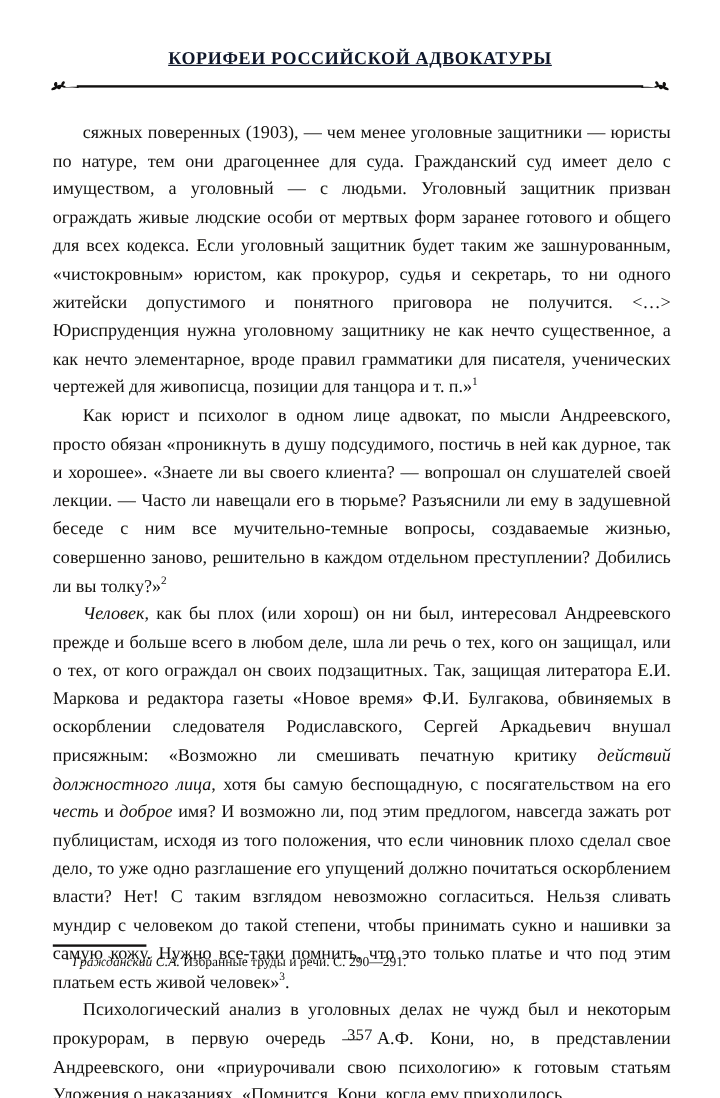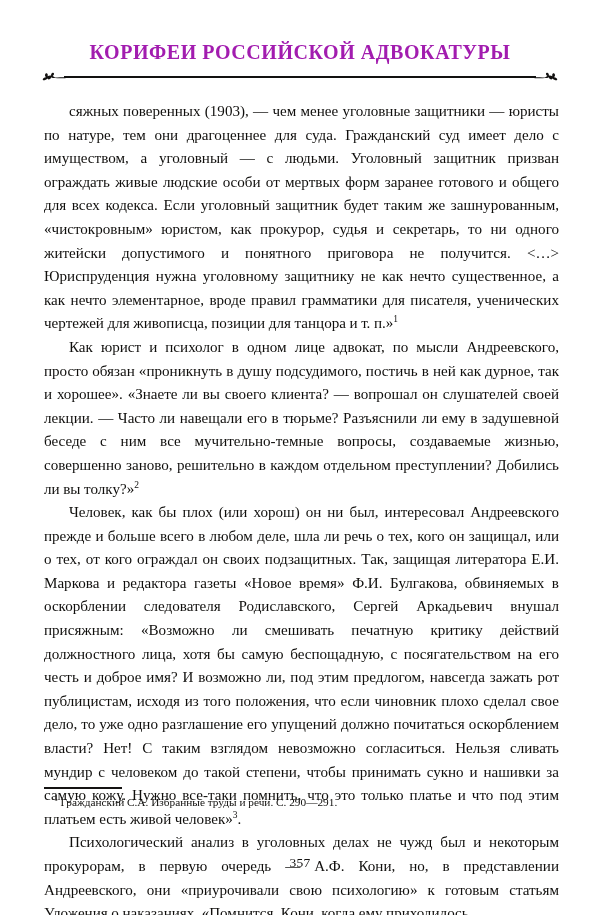--- a/index.html
+++ b/index.html
@@ -24,27 +24,28 @@
 
   
   .running-head {
     position: absolute;
     left: 42px;
     right: 42px;
     top: 42px;
     text-align: center;
   }
   .running-head-title {
-    font-size: 20px;
+    font-size: 15px;
     font-weight: bold;
     letter-spacing: 0.55px;
     text-transform: uppercase;
     line-height: 1.05;
-    color: #a21caf;
+    color: #0f172a;
     white-space: nowrap;
+    text-decoration: underline;
   }
   .rule-row {
     position: relative;
     margin-top: 5px;
     height: 16px;
   }
   .rule-line {
     position: absolute;
     left: 22px;
     right: 22px;
@@ -72,21 +73,21 @@
   }
   p.para {
     margin: 0;
     font-size: 15.1px;
     line-height: 23.6px;
     text-align: justify;
     text-indent: 25px;
     hyphens: manual;
     word-spacing: -0.2px;
   }
-  .it { }
+  .it { font-style: italic; }
   sup.fn {
     font-size: 9.5px;
     vertical-align: super;
     line-height: 0;
   }
 
   
   .footnotes {
     position: absolute;
     left: 44px;

